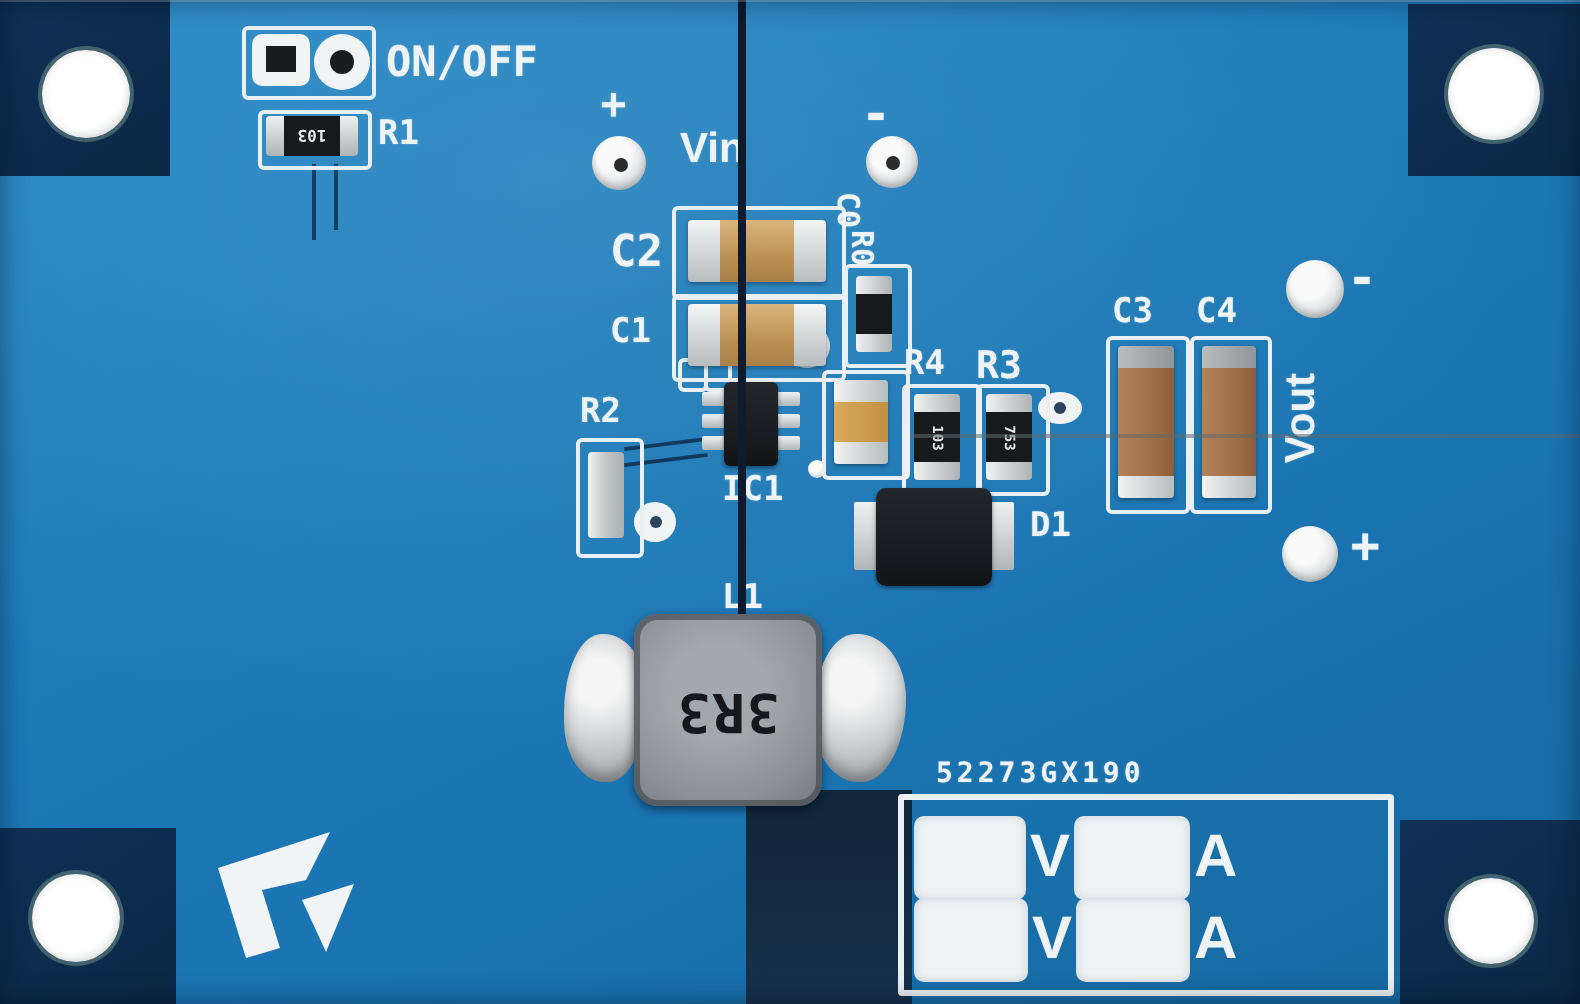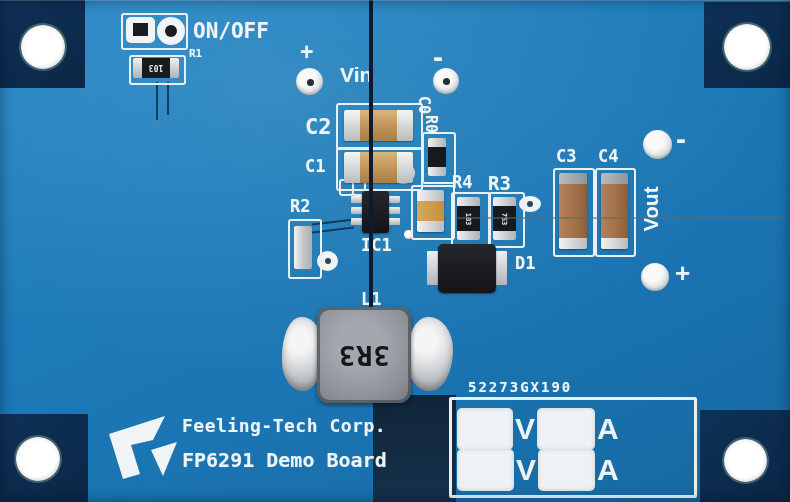--- a/index.html
+++ b/index.html
@@ -101,21 +101,21 @@
     <div class="abs" style="left:8px;top:8px;width:12px;height:12px;background:#1a1c1f;border-radius:50%"></div>
   </div>
   <div class="silk" style="left:193px;top:21px;font-size:21px">ON/OFF</div>
 
   <div class="silkbox" style="left:129px;top:55px;width:53px;height:26px"></div>
   <div class="resH" style="left:133px;top:58px;width:46px;height:20px">
     <span class="e"></span>
       <span class="m rot180">103</span>
       <span class="e"></span>
   </div>
-  <div class="silk" style="left:189px;top:48px;font-size:11px">R1</div>
+  <div class="silk" style="left:189px;top:59px;font-size:17px">R1</div>
   <div class="trace" style="left:156px;top:82px;width:2px;height:38px"></div>
   <div class="trace" style="left:167px;top:82px;width:2px;height:33px"></div>
 
   <div class="silk sans" style="left:300px;top:41px;font-size:23px">+</div>
   <div class="tp" style="left:296px;top:68px;width:27px;height:27px">
       <i></i>
     </div>
   <div class="silk sans" style="left:340px;top:64px;font-size:21px">Vin</div>
   <div class="silk sans" style="left:433px;top:42px;font-size:30px">-</div>
   <div class="tp" style="left:433px;top:68px;width:26px;height:26px">
@@ -228,22 +228,20 @@
   <div class="blob" style="left:282px;top:317px;width:42px;height:74px"></div>
   <div class="blob" style="left:407px;top:317px;width:46px;height:74px"></div>
   <div class="ind" style="left:317px;top:307px;width:94px;height:96px">
     <span class="rot180">3R3</span>
   </div>
 
   <svg class="abs" style="left:107px;top:414px;z-index:10" width="74" height="66" viewBox="0 0 74 66">
     <path d="M2,20 L58,2 L46,26 L24,31 L33,60 L16,65 Z" fill="#f0f4f6"></path>
     <path d="M44,36 L70,28 L56,62 Z" fill="#f0f4f6"></path>
   </svg>
-  <div class="silk" style="left:182px;top:417px;font-size:18px;letter-spacing:0.5px">Feeling-Tech Corp.</div>
-  <div class="silk" style="left:182px;top:450px;font-size:20px">FP6291 Demo Board</div>
 
   <div class="silk" style="left:468px;top:380px;font-size:14px;letter-spacing:2px">52273GX190</div>
   <div class="spec" style="left:449px;top:397px;width:242px;height:95px">
     <div class="row" style="left:5px;top:8px;height:42px">
       <span class="wbox" style="width:56px;height:42px"></span>
       <span>V</span>
       <span class="wbox" style="width:58px;height:42px"></span>
       <span>A</span>
     </div>
     <div class="row" style="left:5px;top:49px;height:42px">

